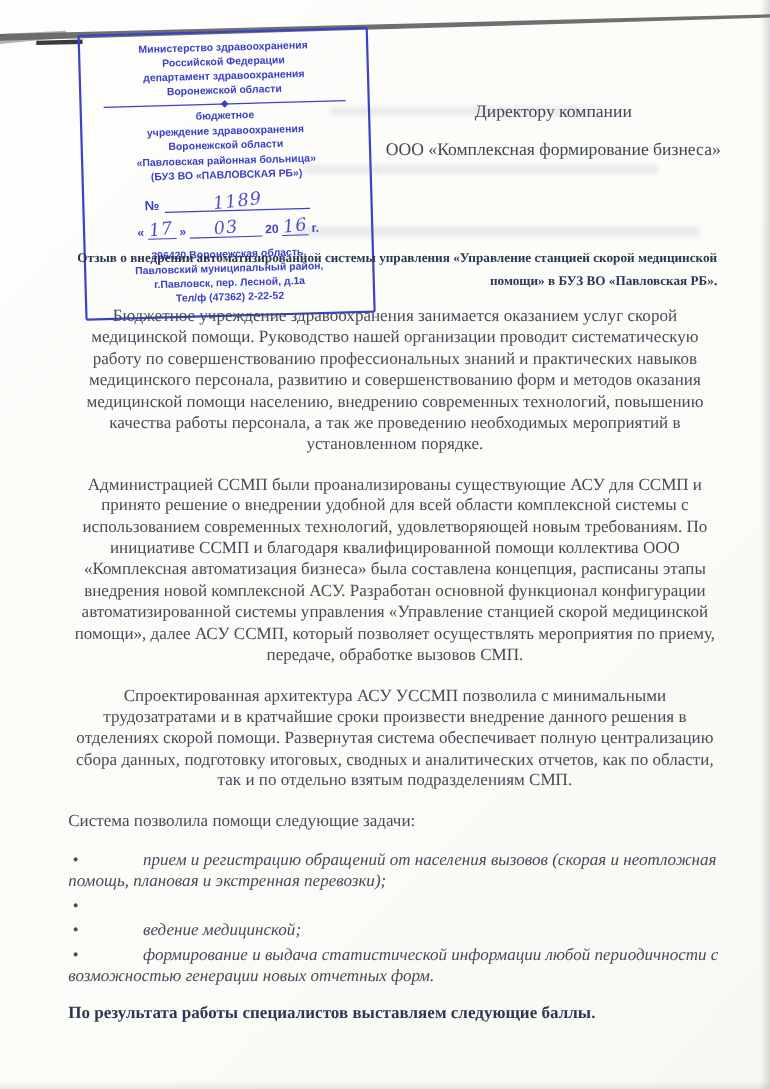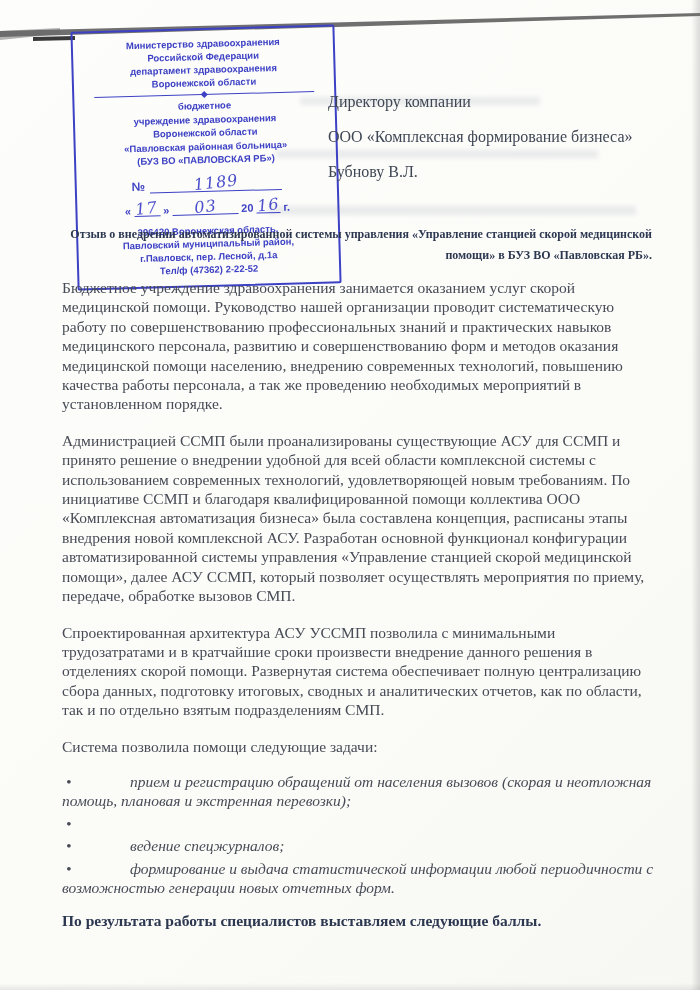--- a/index.html
+++ b/index.html
@@ -39,28 +39,28 @@
   .num-row .u-line{width:132px;}
   .date-row{margin-top:8px;font-size:11px;display:flex;justify-content:center;align-items:flex-end;gap:3px;}
   .date-row .day-line{width:26px;}
   .date-row .month-line{width:66px;}
   .date-row .year-line{width:24px;}
   .stamp .address{margin-top:9px;}
   .stamp .address div{font-size:9.5px;line-height:13px;}
 
   
   .recipient{position:absolute;right:22px;top:84px;width:350px;z-index:2;
-    text-align:left;font-size:16px;color:#3f4754;}
+    text-align:center;font-size:16px;color:#3f4754;}
   .recipient div{line-height:35px;}
 
   
   .content{position:absolute;left:62px;top:224px;width:594px;z-index:2;}
   .doc-title{font-weight:bold;text-align:right;color:#2c3750;font-size:12px;
     line-height:20.5px;margin:0 auto 13px;max-width:586px;}
-  .content p{margin:0 0 17px;font-size:15.5px;line-height:19.4px;}
+  .content p{margin:0 0 17px;font-size:15.5px;line-height:19.4px;text-align:center;}
   .tasks-intro{margin:0 0 16px;font-size:15.5px;line-height:19.4px;}
   .task{font-size:15.5px;line-height:19.4px;margin:0 0 3px;font-style:italic;}
   .task-bullet{display:inline-block;width:64px;padding-left:4px;}
   .task-bullet::before{content:"\2022";}
   .conclusion{margin-top:14px;font-weight:bold;color:#2c3750;font-size:15.5px;line-height:20.5px;}
 </style>
 </head>
 <body>
 
 <div class="page">
@@ -106,35 +106,34 @@
       <div>396420,Воронежская область,</div>
       <div>Павловский муниципальный район,</div>
       <div>г.Павловск, пер. Лесной, д.1а</div>
       <div>Тел/ф (47362) 2-22-52</div>
     </div>
   </div>
 
   <div class="recipient">
     <div>Директору компании</div>
     <div>ООО «Комплексная формирование бизнеса»</div>
-    <div>Бубнову В.Л.</div>
   </div>
 
   <div class="content">
     <div class="doc-title">Отзыв о внедрении автоматизированной системы управления «Управление станцией скорой медицинской помощи» в БУЗ ВО «Павловская РБ».</div>
 
     <p>Бюджетное учреждение здравоохранения занимается оказанием услуг скорой медицинской помощи. Руководство нашей организации проводит систематическую работу по совершенствованию профессиональных знаний и практических навыков медицинского персонала, развитию и совершенствованию форм и методов оказания медицинской помощи населению, внедрению современных технологий, повышению качества работы персонала, а так же проведению необходимых мероприятий в установленном порядке.</p>
     <p>Администрацией ССМП были проанализированы существующие АСУ для ССМП и принято решение о внедрении удобной для всей области комплексной системы с использованием современных технологий, удовлетворяющей новым требованиям. По инициативе ССМП и благодаря квалифицированной помощи коллектива ООО «Комплексная автоматизация бизнеса» была составлена концепция, расписаны этапы внедрения новой комплексной АСУ. Разработан основной функционал конфигурации автоматизированной системы управления «Управление станцией скорой медицинской помощи», далее АСУ ССМП, который позволяет осуществлять мероприятия по приему, передаче, обработке вызовов СМП.</p>
     <p>Спроектированная архитектура АСУ УССМП позволила с минимальными трудозатратами и в кратчайшие сроки произвести внедрение данного решения в отделениях скорой помощи. Развернутая система обеспечивает полную централизацию сбора данных, подготовку итоговых, сводных и аналитических отчетов, как по области, так и по отдельно взятым подразделениям СМП.</p>
 
     <div class="tasks-intro">Система позволила помощи следующие задачи:</div>
 
     <div class="task"><span class="task-bullet"></span><span>прием и регистрацию обращений от населения вызовов (скорая и неотложная помощь, плановая и экстренная перевозки);</span></div>
     <div class="task"><span class="task-bullet"></span></div>
-    <div class="task"><span class="task-bullet"></span><span>ведение спецжурналов;</span></div>
+    <div class="task"><span class="task-bullet"></span><span>ведение медицинской;</span></div>
     <div class="task"><span class="task-bullet"></span><span>формирование и выдача статистической информации любой периодичности с возможностью генерации новых отчетных форм.</span></div>
 
     <div class="conclusion">
       <div>По результата работы специалистов выставляем следующие баллы.</div>
 
     </div>
 
   </div>
 
   <div class="edge-shade-right"></div>

